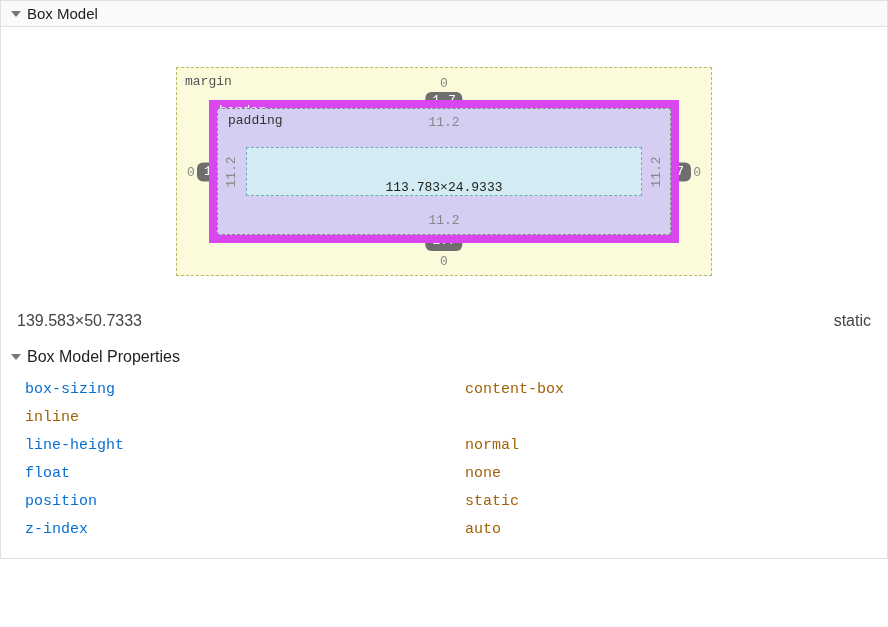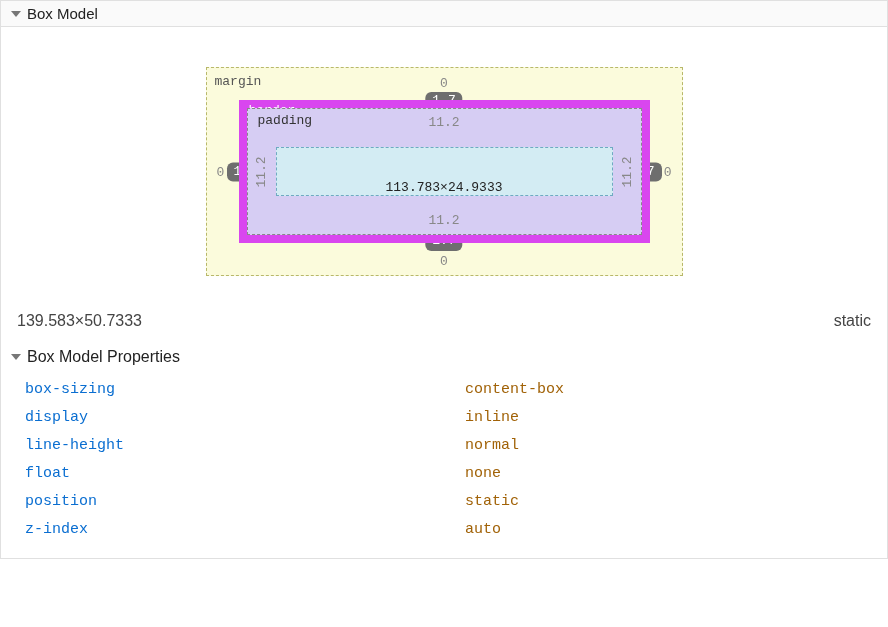--- a/index.html
+++ b/index.html
@@ -37,21 +37,21 @@
     border-top: 6px solid #777;
   }
   .box-area {
     padding: 40px 0 30px 0;
     display: flex;
     justify-content: center;
   }
   
   .margin-box {
     position: relative;
-    width: 477px;
+    width: 536px;
     height: 209px;
     background: #fbfbdc;
     border: 1px dashed #b8b86a;
     font-family: Consolas, "Courier New", monospace;
     font-size: 13px;
     color: #333;
   }
   .border-box {
     position: absolute;
     left: 32px; right: 32px; top: 32px; bottom: 32px;
@@ -188,21 +188,20 @@
     <span class="tw"></span>
     <span>Box Model Properties</span>
   </div>
 
   <div class="props" id="props">
       <div class="prop-row">
         <span class="prop-name">box-sizing</span>
         <span class="prop-value">content-box</span>
       </div>
       <div class="prop-row">
-        <span class="prop-name">display</span>
         <span class="prop-value">inline</span>
       </div>
       <div class="prop-row">
         <span class="prop-name">line-height</span>
         <span class="prop-value">normal</span>
       </div>
       <div class="prop-row">
         <span class="prop-name">float</span>
         <span class="prop-value">none</span>
       </div>

